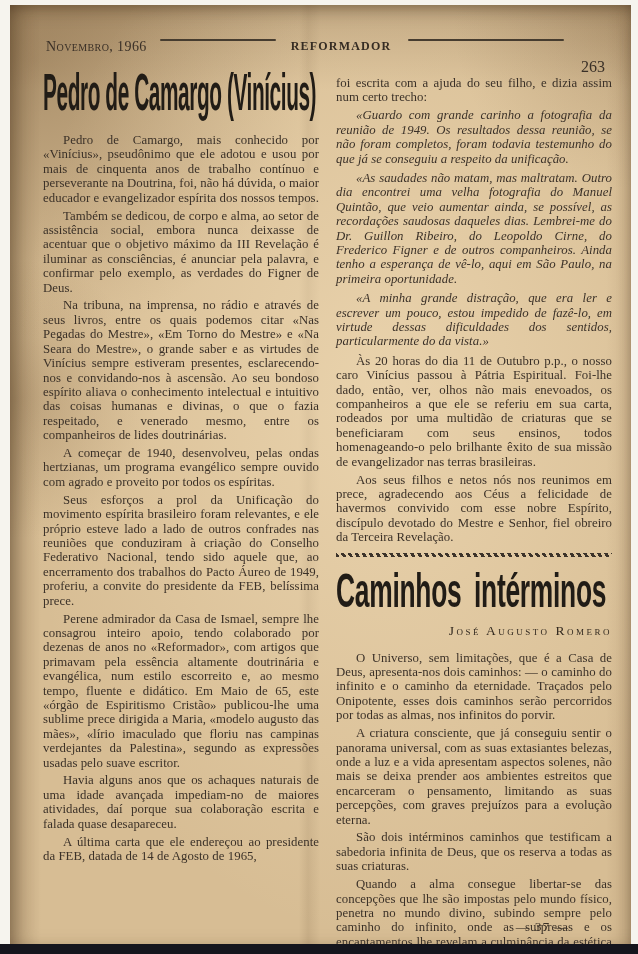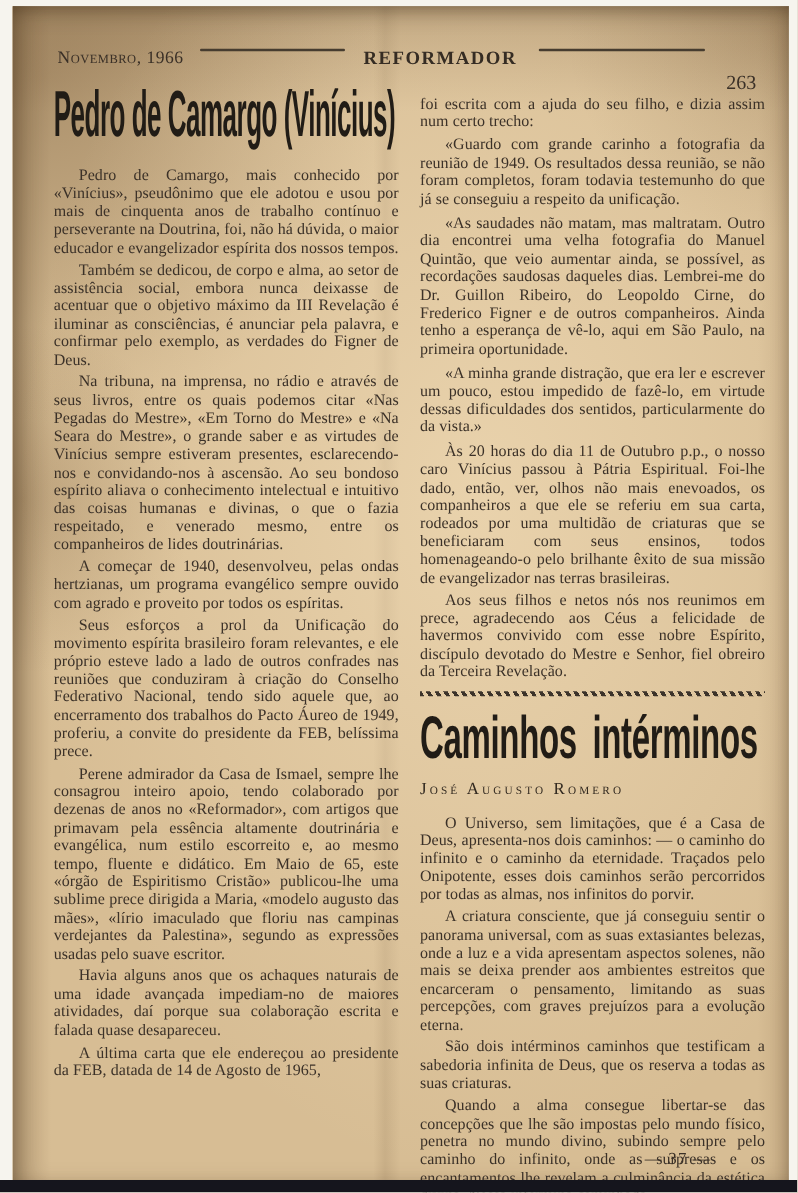--- a/index.html
+++ b/index.html
@@ -22,52 +22,52 @@
     box-shadow: inset 14px 0 22px -12px rgba(70,50,28,.55), inset 0 12px 18px -10px rgba(70,50,28,.5), inset -8px 0 14px -8px rgba(70,50,28,.35);
     color:#3b3128;
   }
   .bottom-bar { position:absolute; left:0; right:0; bottom:0; height:10px; background:#15151d; }
 
   
   .header { position:absolute; left:36px; right:26px; top:34px; display:flex; align-items:flex-start; }
   .issue { font-variant:small-caps; font-size:14px; letter-spacing:.4px; white-space:nowrap; color:#3a3027; }
   .rule { height:2px; background:#463c2f; border-radius:1px; }
   .rule-left { width:116px; margin:0 15px 0 13px; }
-  .masthead { font-weight:700; font-size:15px; letter-spacing:1.2px; white-space:nowrap; color:#352c23; }
+  .masthead { font-weight:700; font-size:12px; letter-spacing:1.2px; white-space:nowrap; color:#352c23; }
   .rule-right { flex:1; margin:0 17px; }
   .pagenum { font-size:16px; color:#3a3027;margin-top:19px; }
 
   
   .columns { position:absolute; left:33px; right:19px; top:56px; display:flex; gap:17px; }
   .col { flex:1; min-width:0; }
   .col p {
     margin:0 0 3.5px; text-indent:20px; text-align:justify;
     font-size:12.8px; line-height:14.4px; letter-spacing:.05px;
   }
-  .col p.quote { margin-bottom:5px; }
+  .col p.quote { font-style:italic; margin-bottom:5px; }
   .col-right { padding-top:15px; }
 
   .headline-1 {
     margin:4px 0 12px; height:56px; white-space:nowrap; overflow:visible;
     font-family:"Liberation Sans", sans-serif; font-weight:700;
     font-size:52px; line-height:54px; color:#211c16;
     transform:scaleX(.40); transform-origin:0 0; letter-spacing:-1px;
   }
   .rope-divider {
     height:4px; margin:8px 0 10px;
     background:repeating-linear-gradient(60deg, #3c332a 0 3px, rgba(60,51,42,0) 3px 6px);
   }
   .headline-2 {
     margin:2px 0 8px; height:48px; white-space:nowrap; overflow:visible;
     font-family:"Liberation Sans", sans-serif; font-weight:700;
     font-size:48px; line-height:48px; color:#211c16;
     transform:scaleX(.55); transform-origin:0 0; letter-spacing:-.5px; word-spacing:10px;
   }
   .byline {
-    text-align:left; font-variant:small-caps; letter-spacing:2.5px;
+    text-align:right; font-variant:small-caps; letter-spacing:2.5px;
     font-size:13.5px; color:#332a20; margin:0 0 12px;
   }
   .page-marker { position:absolute; right:62px; top:914px; font-size:13.5px; letter-spacing:1px; color:#3a3027; }
 </style>
 </head>
 <body>
 
 <div class="canvas">
   <div class="paper">
 

